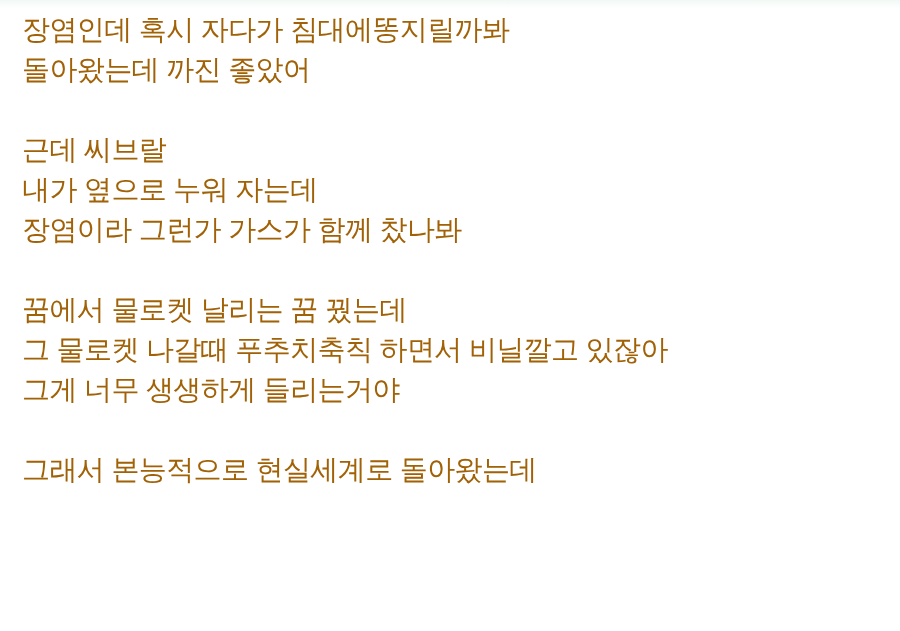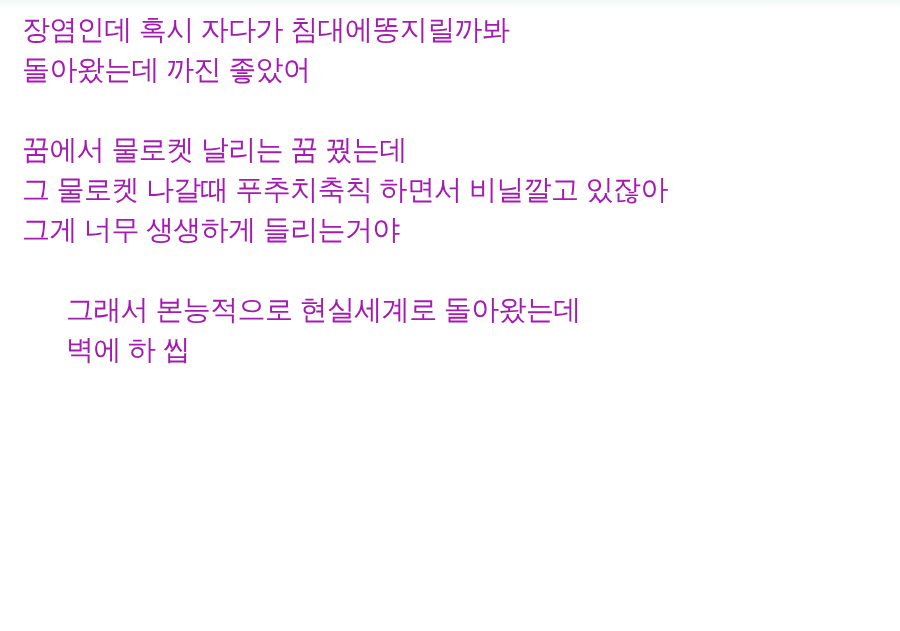--- a/index.html
+++ b/index.html
@@ -13,50 +13,53 @@
     overflow: hidden;
     font-family: "Liberation Sans", sans-serif;
   }
   .top-strip {
     height: 9px;
     width: 100%;
     background: linear-gradient(to bottom, #f1f9f5, #ffffff);
   }
   .post-body {
     padding: 1px 18px 0 22px;
-    color: #a21caf;
+    color: #a16207;
     font-size: 28px;
     line-height: 40px;
     letter-spacing: -0.6px;
     font-weight: 400;
   }
   .paragraph {
     margin: 0 0 40px 0;
   }
   .paragraph:last-child {
     margin-bottom: 0;
-    margin-left: 44px;
   }
   .line {
     white-space: pre;
   }
 </style>
 </head>
 <body>
 
 <div class="page">
   <div class="top-strip"></div>
   <div class="post-body">
       <div class="paragraph">
         <div class="line">장염인데 혹시 자다가 침대에똥지릴까봐</div>
         <div class="line">돌아왔는데 까진 좋았어</div>
       </div>
       <div class="paragraph">
+        <div class="line">근데 씨브랄</div>
+        <div class="line">내가 옆으로 누워 자는데</div>
+        <div class="line">장염이라 그런가 가스가 함께 찼나봐</div>
+      </div>
+      <div class="paragraph">
         <div class="line">꿈에서 물로켓 날리는 꿈 꿨는데</div>
         <div class="line">그 물로켓 나갈때 푸추치축칙 하면서 비닐깔고 있잖아</div>
         <div class="line">그게 너무 생생하게 들리는거야</div>
       </div>
       <div class="paragraph">
         <div class="line">그래서 본능적으로 현실세계로 돌아왔는데</div>
-        <div class="line">벽에 하 씹</div>
       </div>
     </div>
 </div>
 
 </body></html>

